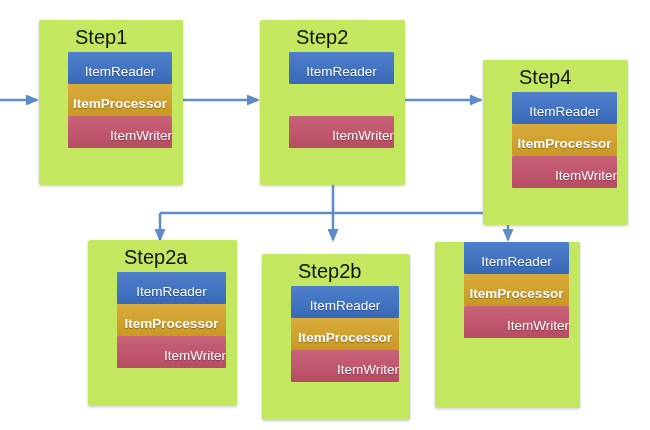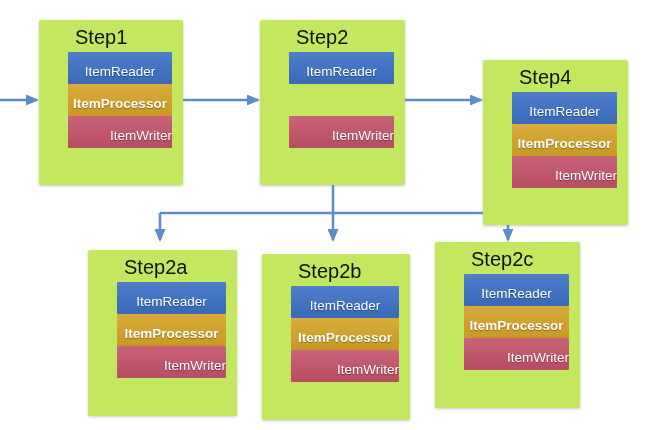--- a/index.html
+++ b/index.html
@@ -102,40 +102,39 @@
 
   <div class="step-box" style="left:483px; top:20px; width:145px; height:165px;margin-top:40px;">
     <span class="step-title">Step4</span>
     <div class="bars">
       <div class="bar reader">ItemReader</div>
       <div class="bar processor">ItemProcessor</div>
       <div class="bar writer">ItemWriter</div>
     </div>
   </div>
 
-  <div class="step-box" style="left:88px; top:250px; width:149px; height:166px;">
+  <div class="step-box" style="left:88px; top:240px; width:149px; height:166px;">
     <span class="step-title">Step2a</span>
     <div class="bars">
       <div class="bar reader">ItemReader</div>
       <div class="bar processor">ItemProcessor</div>
       <div class="bar writer">ItemWriter</div>
     </div>
   </div>
 
   <div class="step-box" style="left:262px; top:254px; width:148px; height:166px;">
     <span class="step-title">Step2b</span>
     <div class="bars">
       <div class="bar reader">ItemReader</div>
       <div class="bar processor">ItemProcessor</div>
       <div class="bar writer">ItemWriter</div>
     </div>
   </div>
 
   <div class="step-box" style="left:435px; top:242px; width:145px; height:166px;">
-    <span class="step-title">Step2c</span>
     <div class="bars">
       <div class="bar reader">ItemReader</div>
       <div class="bar processor">ItemProcessor</div>
       <div class="bar writer">ItemWriter</div>
     </div>
   </div>
 
 </div>
 
 </body></html>

